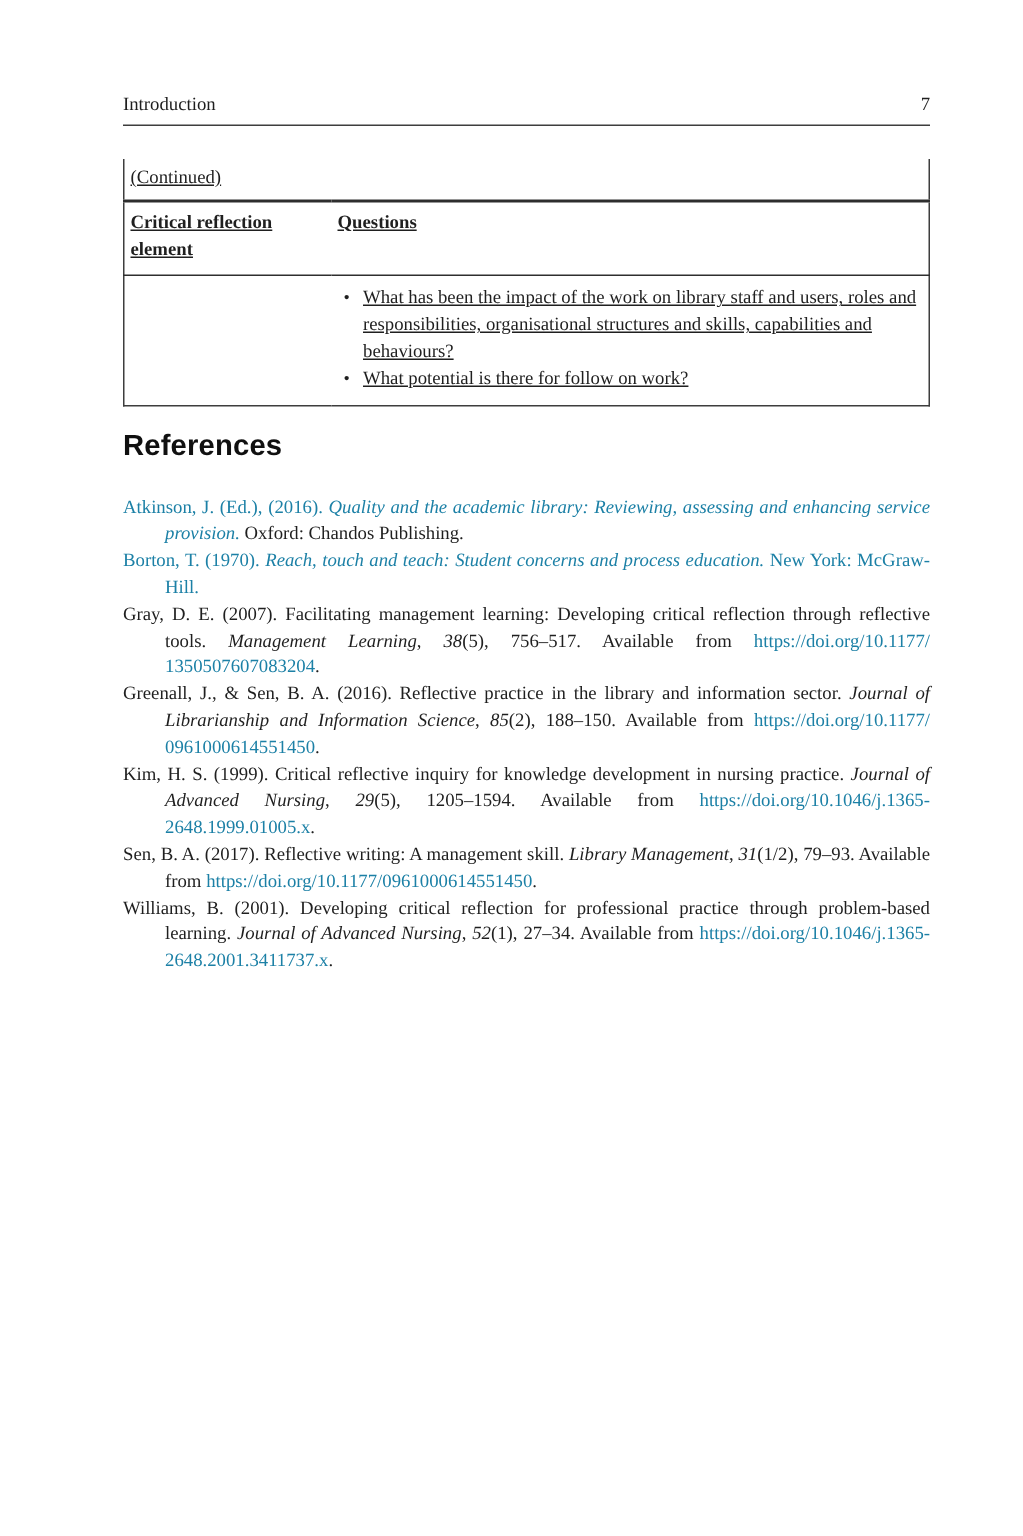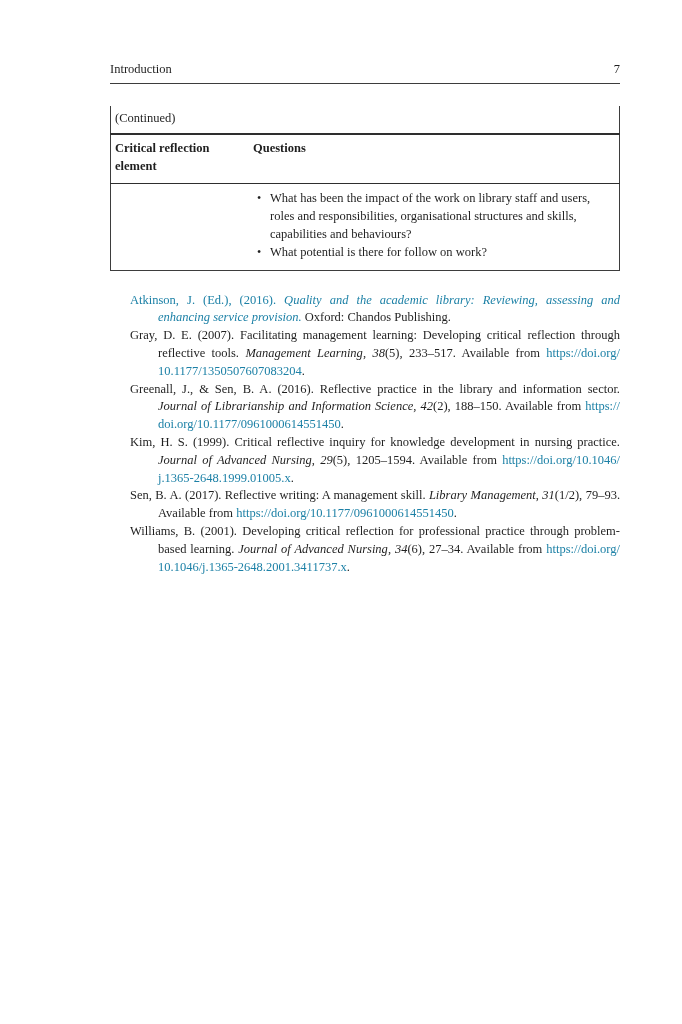--- a/index.html
+++ b/index.html
@@ -5,21 +5,21 @@
   html, body { margin: 0; padding: 0; background: #ffffff; }
   body {
     width: 682px; height: 1024px;
     font-family: "Liberation Serif", serif;
     color: #1f1f1f;
     overflow: hidden;
   }
   .page {
     box-sizing: border-box;
     width: 682px; height: 764px;
-    padding: 62px 62px 0 110px;
+    padding: 62px 62px 0 82px;
     background: #ffffff;
   }
 
   
   .running-header {
     display: flex;
     justify-content: space-between;
     align-items: baseline;
     font-size: 12.5px;
     line-height: 15px;
@@ -30,20 +30,21 @@
   }
 
   
   table.crit-table {
     border-collapse: collapse;
     width: 100%;
     margin-top: 22px;
     font-size: 12.5px;
     line-height: 17.8px;
     color: #1f1f1f;
+    text-decoration: underline;
   }
   .cont-row td {
     border-left: 1.5px solid #3d3d3d;
     border-right: 1.5px solid #3d3d3d;
     border-bottom: 2.5px solid #2e2e2e;
     padding: 4px 4px 5px 4px;
   }
   .head-row th {
     text-align: left;
     font-weight: bold;
@@ -78,21 +79,20 @@
     letter-spacing: 0.1px;
     color: #101010;
     margin: 15px 0 0 0;
   }
   .refs-list {
     margin-top: 21px;
     font-size: 12.5px;
     line-height: 17.8px;
     text-align: justify;
     color: #1f1f1f;
-    margin-left: 20px;
   }
   .ref-entry {
     padding-left: 28px;
     text-indent: -28px;
   }
   .it { font-style: italic; }
   .tl { color: #1c80a6; }
 </style>
 </head>
 <body>
@@ -119,23 +119,25 @@
         <td class="questions-cell">
           <ul class="questions">
             <li>What has been the impact of the work on library staff and users, roles and responsibilities, organisational structures and skills, capabilities and behaviours?</li>
             <li>What potential is there for follow on work?</li>
           </ul>
         </td>
       </tr>
     </tbody>
   </table>
 
+  <h1 class="refs-heading">References</h1>
 
   <div class="refs-list">
       <div class="ref-entry"><span class="tl">Atkinson, J. (Ed.), (2016). </span><span class="tl it">Quality and the academic library: Reviewing, assessing and enhancing service provision.</span><span> Oxford: Chandos Publishing.</span></div>
-      <div class="ref-entry"><span>Gray, D. E. (2007). Facilitating management learning: Developing critical reflection through reflective tools. </span><span class="it">Management Learning</span><span>, </span><span class="it">38</span><span>(5), 233–517. Available from </span><span class="tl">https:/<wbr>/<wbr>doi.org/<wbr>10.1177/<wbr>1350507607083204</span><span>.</span></div>
-      <div class="ref-entry"><span>Greenall, J., &amp; Sen, B. A. (2016). Reflective practice in the library and information sector. </span><span class="it">Journal of Librarianship and Information Science</span><span>, </span><span class="it">42</span><span>(2), 188–150. Available from </span><span class="tl">https:/<wbr>/<wbr>doi.org/<wbr>10.1177/<wbr>0961000614551450</span><span>.</span></div>
+      <div class="ref-entry"><span class="tl">Borton, T. (1970). </span><span class="tl it">Reach, touch and teach: Student concerns and process education.</span><span class="tl"> New York: McGraw-Hill.</span></div>
+      <div class="ref-entry"><span>Gray, D. E. (2007). Facilitating management learning: Developing critical reflection through reflective tools. </span><span class="it">Management Learning</span><span>, </span><span class="it">38</span><span>(5), 756–517. Available from </span><span class="tl">https:/<wbr>/<wbr>doi.org/<wbr>10.1177/<wbr>1350507607083204</span><span>.</span></div>
+      <div class="ref-entry"><span>Greenall, J., &amp; Sen, B. A. (2016). Reflective practice in the library and information sector. </span><span class="it">Journal of Librarianship and Information Science</span><span>, </span><span class="it">85</span><span>(2), 188–150. Available from </span><span class="tl">https:/<wbr>/<wbr>doi.org/<wbr>10.1177/<wbr>0961000614551450</span><span>.</span></div>
       <div class="ref-entry"><span>Kim, H. S. (1999). Critical reflective inquiry for knowledge development in nursing practice. </span><span class="it">Journal of Advanced Nursing</span><span>, </span><span class="it">29</span><span>(5), 1205–1594. Available from </span><span class="tl">https:/<wbr>/<wbr>doi.org/<wbr>10.1046/<wbr>j.1365-2648.1999.01005.x</span><span>.</span></div>
       <div class="ref-entry"><span>Sen, B. A. (2017). Reflective writing: A management skill. </span><span class="it">Library Management</span><span>, </span><span class="it">31</span><span>(1/2), 79–93. Available from </span><span class="tl">https:/<wbr>/<wbr>doi.org/<wbr>10.1177/<wbr>0961000614551450</span><span>.</span></div>
-      <div class="ref-entry"><span>Williams, B. (2001). Developing critical reflection for professional practice through problem-based learning. </span><span class="it">Journal of Advanced Nursing</span><span>, </span><span class="it">34</span><span>(6), 27–34. Available from </span><span class="tl">https:/<wbr>/<wbr>doi.org/<wbr>10.1046/<wbr>j.1365-2648.2001.3411737.x</span><span>.</span></div>
+      <div class="ref-entry"><span>Williams, B. (2001). Developing critical reflection for professional practice through problem-based learning. </span><span class="it">Journal of Advanced Nursing</span><span>, </span><span class="it">52</span><span>(1), 27–34. Available from </span><span class="tl">https:/<wbr>/<wbr>doi.org/<wbr>10.1046/<wbr>j.1365-2648.2001.3411737.x</span><span>.</span></div>
     </div>
 
 </div>
 
 </body></html>

